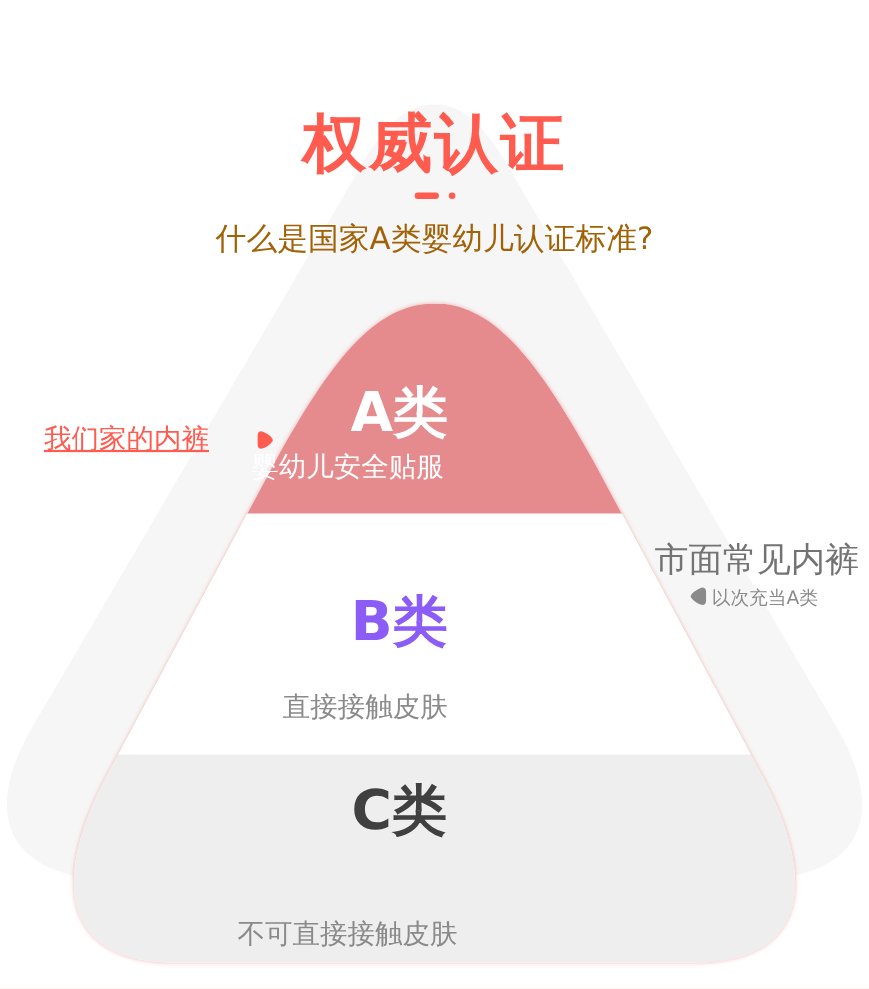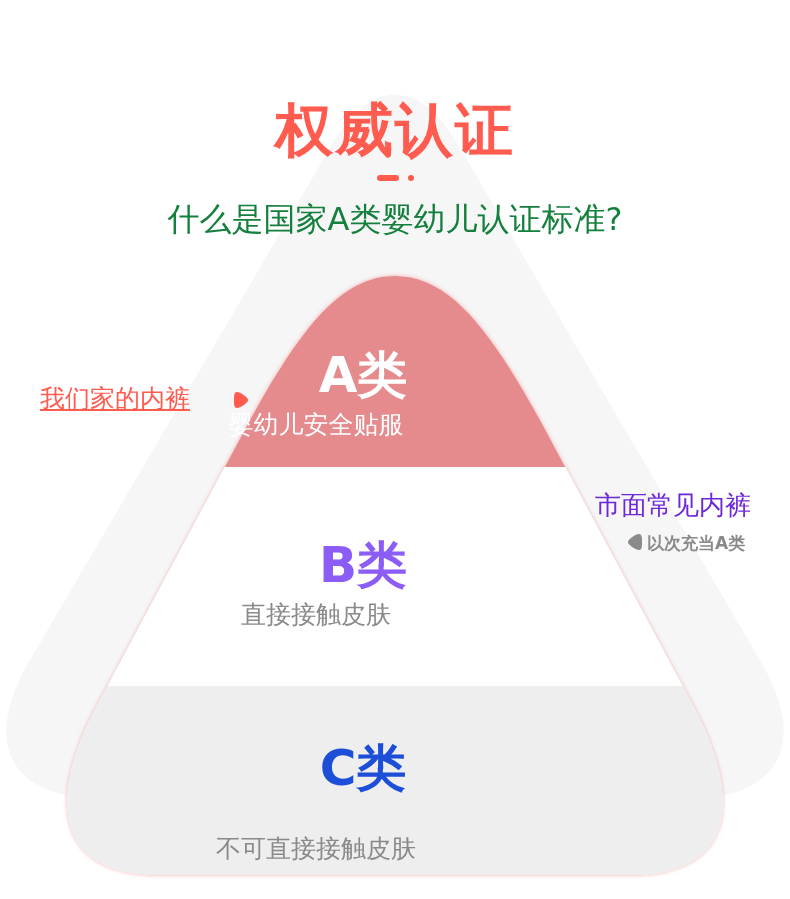--- a/index.html
+++ b/index.html
@@ -11,34 +11,34 @@
     .layer { position: absolute; left: 0; top: 0; width: 790px; height: 899px; }
     .abs { position: absolute; white-space: nowrap; }
     .title {
       left: 0; width: 790px; top: 92px; text-align: center;
       font-size: 58px; font-weight: bold; letter-spacing: 2px; color: #ff5b4f;
     }
     .deco-dash { left: 377px; top: 175px; width: 22px; height: 6px; border-radius: 3px; background: #ff5b4f; }
     .deco-dot { left: 408px; top: 175px; width: 6px; height: 6px; border-radius: 3px; background: #ff5b4f; }
     .subtitle {
       left: 0; width: 790px; top: 198px; text-align: center;
-      font-size: 32px; color: #15803d;
+      font-size: 28px; color: #a16207;
     }
     .tier-title { left: 0; width: 726px; text-align: center; font-weight: bold; font-size: 50px; }
     .tier-desc { left: 0; width: 632px; text-align: center; font-size: 25px; }
     .a-title { top: 342px; color: #ffffff; }
     .a-desc { top: 408px; color: #ffffff; }
     .b-title { top: 532px; color: #8b5cf6; }
-    .b-desc { top: 598px; color: #8a8a8a; }
-    .c-title { top: 735px; color: #1d4ed8; }
+    .b-desc { top: 626px; color: #8a8a8a; padding-left: 16px; }
+    .c-title { top: 704px; color: #404040; }
     .c-desc { top: 832px; color: #8a8a8a; }
     .left-label { left: 40px; top: 382px; font-size: 25px; color: #ff5b4f; text-decoration: underline; }
     .left-pointer { left: 234px; top: 390px; }
-    .right-label { left: 595px; top: 488px; font-size: 26px; color: #6d28d9; }
-    .right-sub { left: 647px; top: 532px; font-size: 17px; color: #8a8a8a; font-weight: bold; }
+    .right-label { left: 595px; top: 488px; font-size: 31px; color: #737373; }
+    .right-sub { left: 647px; top: 532px; font-size: 17px; color: #8a8a8a; }
     .right-pointer { left: 626px; top: 532px; }
   </style>
 </head>
 <body>
 
 <svg class="layer" viewBox="0 0 790 899" width="790" height="899">
   <defs>
     <clipPath id="innerClip">
       <path d="M395 276 C 450 276, 490 330, 540 420 L 690 700 C 740 790, 740 870, 640 875 L 150 875 C 50 870, 50 790, 100 700 L 250 420 C 300 330, 340 276, 395 276 Z"></path>
     </clipPath>

